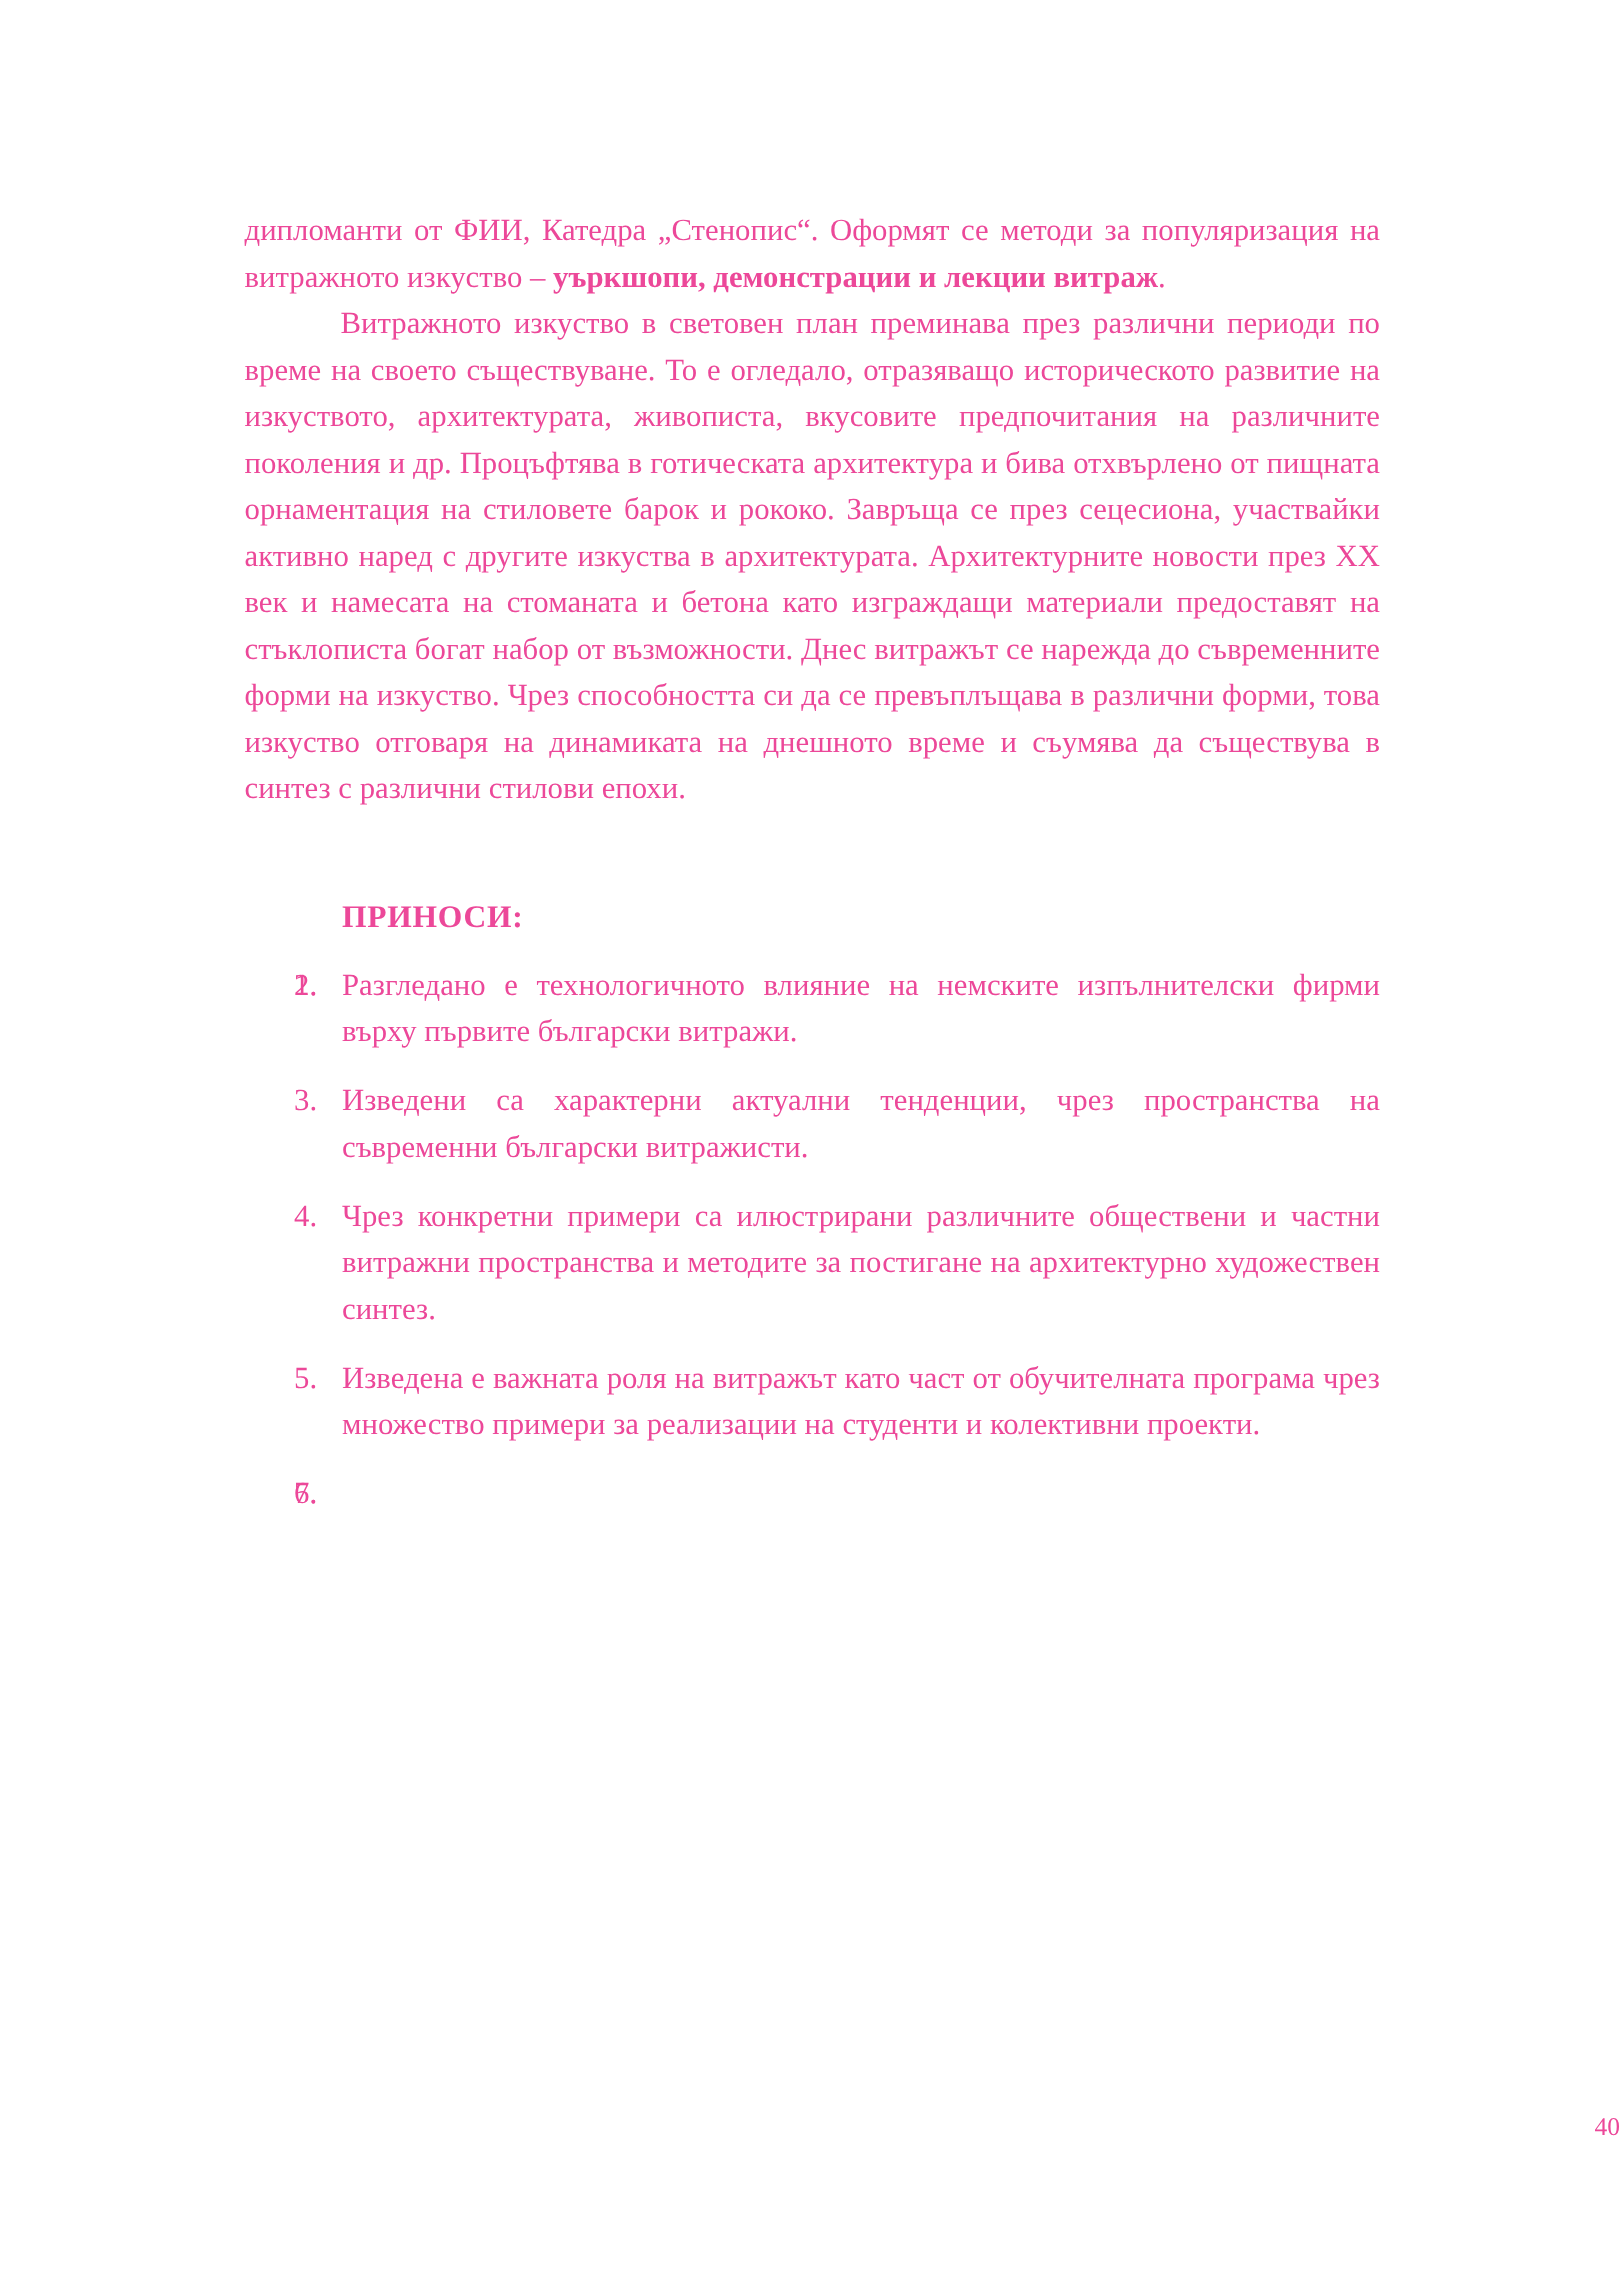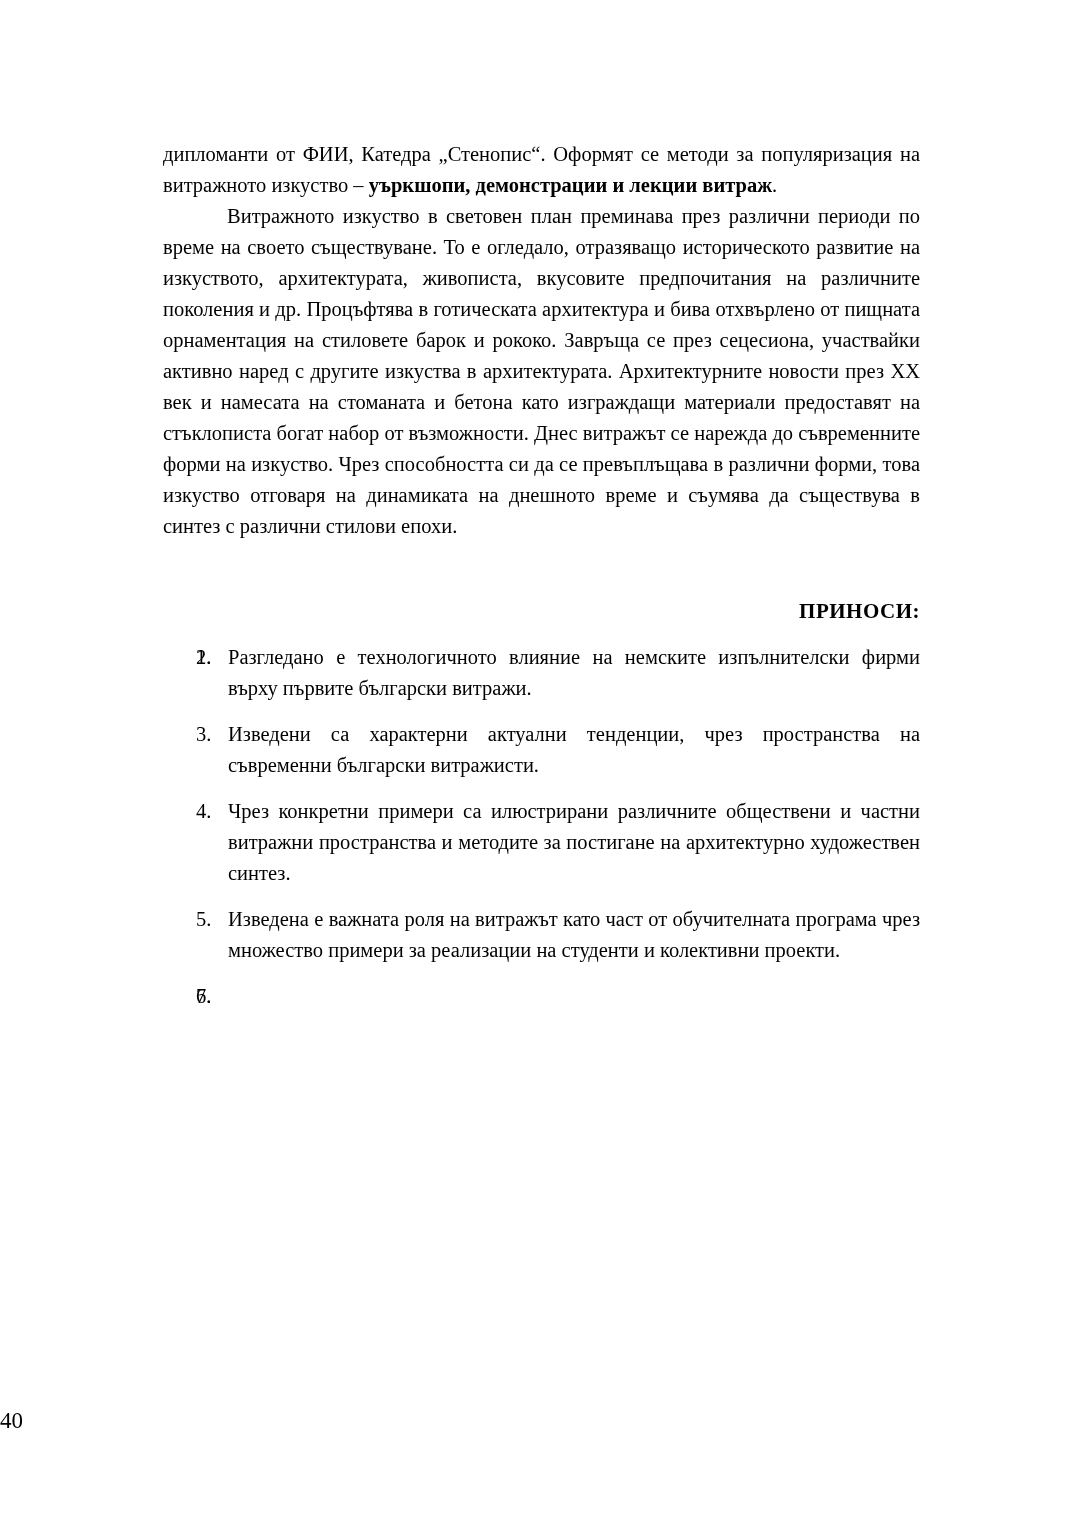--- a/index.html
+++ b/index.html
@@ -3,40 +3,40 @@
 <meta charset="utf-8">
 <style>
   * { margin: 0; padding: 0; box-sizing: border-box; }
   html, body { background: #ffffff; }
   .page {
     position: relative;
     width: 1080px;
     height: 1527px;
     background: #ffffff;
     font-family: "Liberation Serif", serif;
-    color: #000000;
+    color: #ec4899;
     overflow: hidden;
   }
   .content {
     position: absolute;
     left: 163px;
     top: 139px;
     width: 757px;
     font-size: 20.5px;
     line-height: 31px;
     text-align: justify;
   }
   .para { text-align: justify; }
   .para.indent { text-indent: 64px; }
   .para .bold-run { font-weight: bold; }
   .heading {
     margin: 54px 0 0 65px;
     font-size: 21px;
     font-weight: bold;
-    text-align: right;
+    text-align: left;
     letter-spacing: 0.5px;
   }
   .contrib-list {
     list-style: none;
     margin-top: 14px;
     margin-left: 33px;
   }
   .contrib-item {
     position: relative;
     padding-left: 32px;
@@ -47,22 +47,22 @@
   .contrib-num {
     position: absolute;
     left: 0;
     top: 0;
   }
   .page-number {
     position: absolute;
     left: 0;
     top: 1408px;
     width: 100%;
-    text-align: left;
-    font-size: 23px;
+    text-align: right;
+    font-size: 17px;
   }
 </style>
 </head>
 <body>
 
 <div class="page">
   <div class="content">
 
     <p class="para"><span>дипломанти от ФИИ, Катедра „Стенопис“. Оформят се методи за популяризация на витражното изкуство – </span><span class="bold-run">уъркшопи, демонстрации и лекции витраж</span><span>.</span></p>
 

